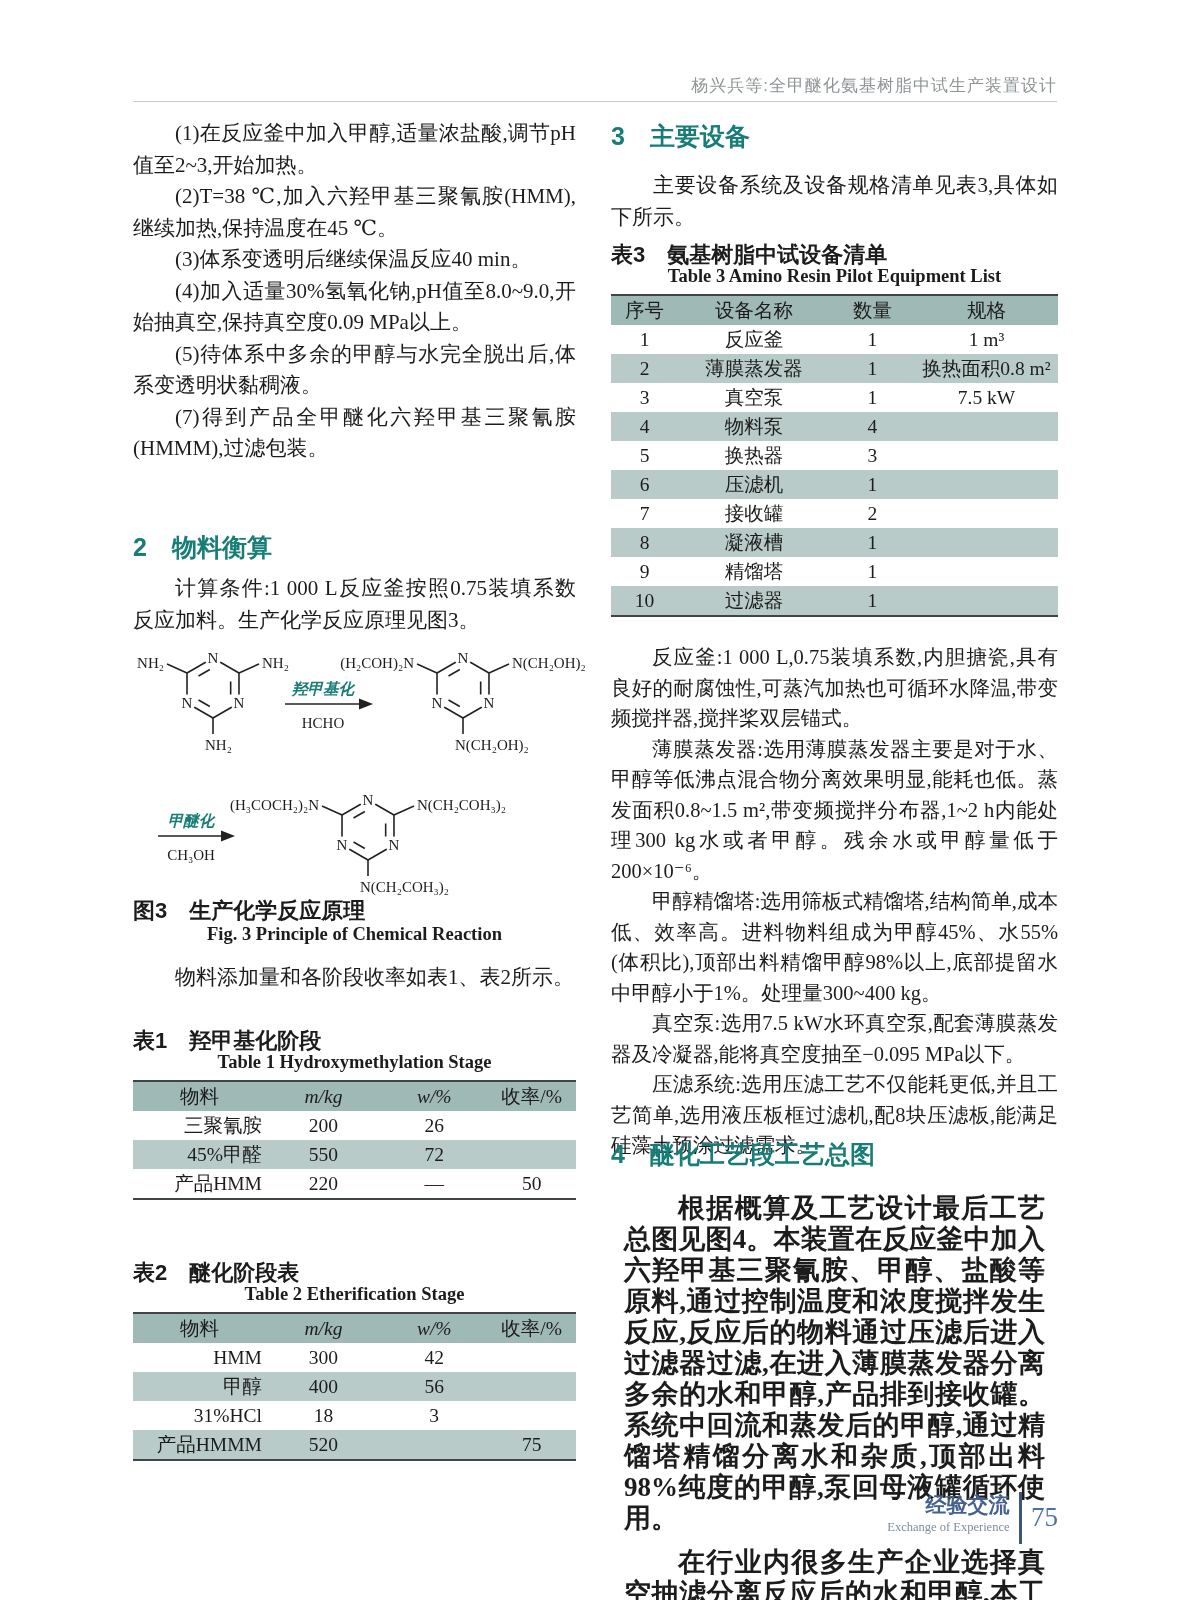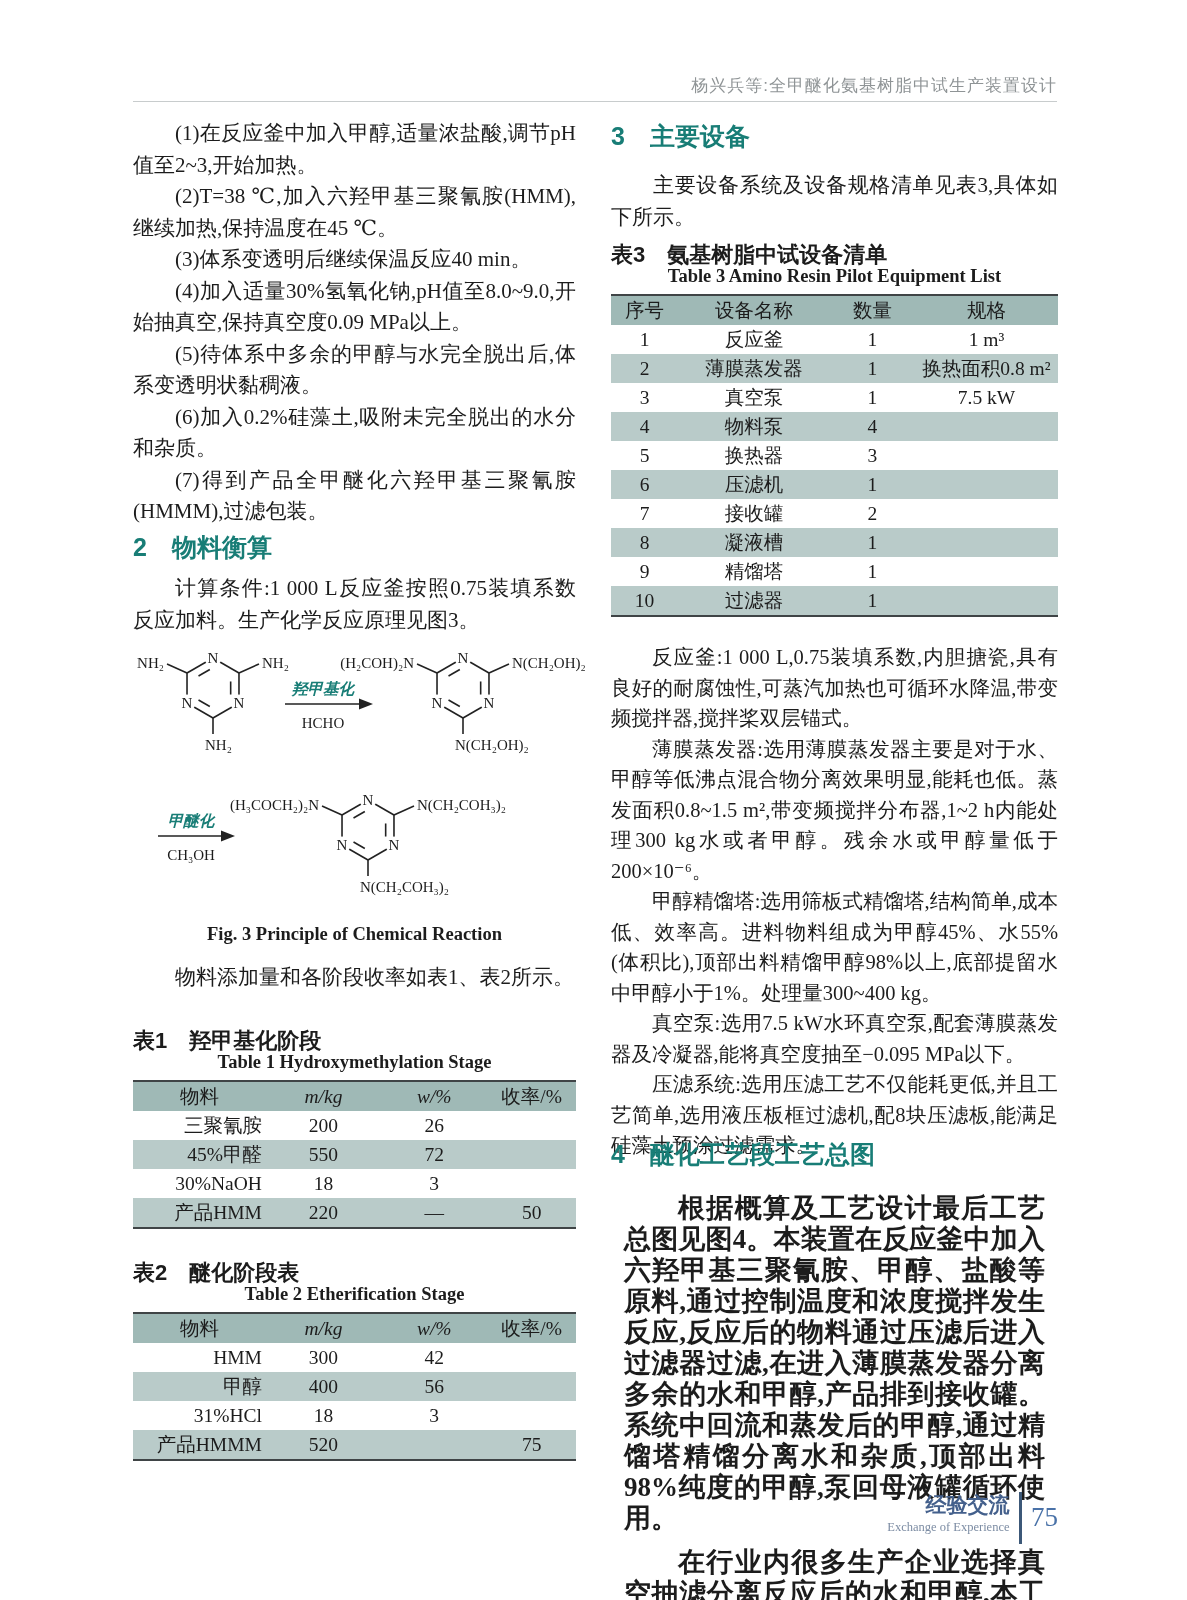--- a/index.html
+++ b/index.html
@@ -51,21 +51,20 @@
 
   <div class="runhead">杨兴兵等:全甲醚化氨基树脂中试生产装置设计</div>
   <div class="headrule"></div>
 
   <div class="blk col-l" style="top:118px;">
     <p class="body">(1)在反应釜中加入甲醇,适量浓盐酸,调节pH值至2~3,开始加热。</p>
     <p class="body">(2)T=38 ℃,加入六羟甲基三聚氰胺(HMM),继续加热,保持温度在45 ℃。</p>
     <p class="body">(3)体系变透明后继续保温反应40 min。</p>
     <p class="body">(4)加入适量30%氢氧化钠,pH值至8.0~9.0,开始抽真空,保持真空度0.09 MPa以上。</p>
     <p class="body">(5)待体系中多余的甲醇与水完全脱出后,体系变透明状黏稠液。</p>
-    <p class="body">(6)加入0.2%硅藻土,吸附未完全脱出的水分和杂质。</p>
     <p class="body">(7)得到产品全甲醚化六羟甲基三聚氰胺(HMMM),过滤包装。</p>
   </div>
 
   <h2 class="sec-h blk col-l" style="top:531px;">2　物料衡算</h2>
 
   <div class="blk col-l" style="top:573px;">
     <p class="body">计算条件:1 000 L反应釜按照0.75装填系数反应加料。生产化学反应原理见图3。</p>
   </div>
 
   <svg class="chem" style="left:133px;top:640px;" width="448" height="258" viewBox="0 0 448 258">
@@ -145,20 +144,21 @@
         <text x="209.01923788646684" y="209.8" text-anchor="middle" class="chem-label" font-size="14">N</text>
         <line x1="209.01923788646684" y1="175" x2="189.01923788646684" y2="166" style="stroke: rgb(34, 34, 34); stroke-width: 1.6;"></line>
         <text x="186.01923788646684" y="170" text-anchor="end" class="chem-label" font-size="14.5">(H₃COCH₂)₂N</text>
         <line x1="260.98076211353316" y1="175" x2="280.98076211353316" y2="166" style="stroke: rgb(34, 34, 34); stroke-width: 1.6;"></line>
         <text x="283.98076211353316" y="170" text-anchor="start" class="chem-label" font-size="14.5">N(CH₂COH₃)₂</text>
         <line x1="235" y1="220" x2="235" y2="236" style="stroke: rgb(34, 34, 34); stroke-width: 1.6;"></line>
         <text x="227" y="252" text-anchor="start" class="chem-label" font-size="14.5">N(CH₂COH₃)₂</text>
       </g>
   </svg>
 
+  <div class="cap-cn blk col-l" style="top:896px;">图3　生产化学反应原理</div>
   <div class="cap-en blk col-l" style="top:924px;">Fig. 3  Principle of Chemical Reaction</div>
 
   <div class="blk col-l" style="top:962px;">
     <p class="body">物料添加量和各阶段收率如表1、表2所示。</p>
   </div>
 
   <div class="cap-cn blk col-l" style="top:1026px;">表1　羟甲基化阶段</div>
   <div class="cap-en blk col-l" style="top:1052px;">Table 1  Hydroxymethylation Stage</div>
   <div class="blk col-l" style="top:1080px;">
     <table class="ptab stage">
@@ -183,26 +183,20 @@
             <td>26</td>
             <td></td>
           </tr>
           <tr>
             <td>45%甲醛</td>
             <td>550</td>
             <td>72</td>
             <td></td>
           </tr>
           <tr>
-            <td>30%NaOH</td>
-            <td>18</td>
-            <td>3</td>
-            <td></td>
-          </tr>
-          <tr>
             <td>产品HMM</td>
             <td>220</td>
             <td>—</td>
             <td>50</td>
           </tr>
         </tbody>
     </table>
   </div>
 
   <div class="cap-cn blk col-l" style="top:1258px;">表2　醚化阶段表</div>

